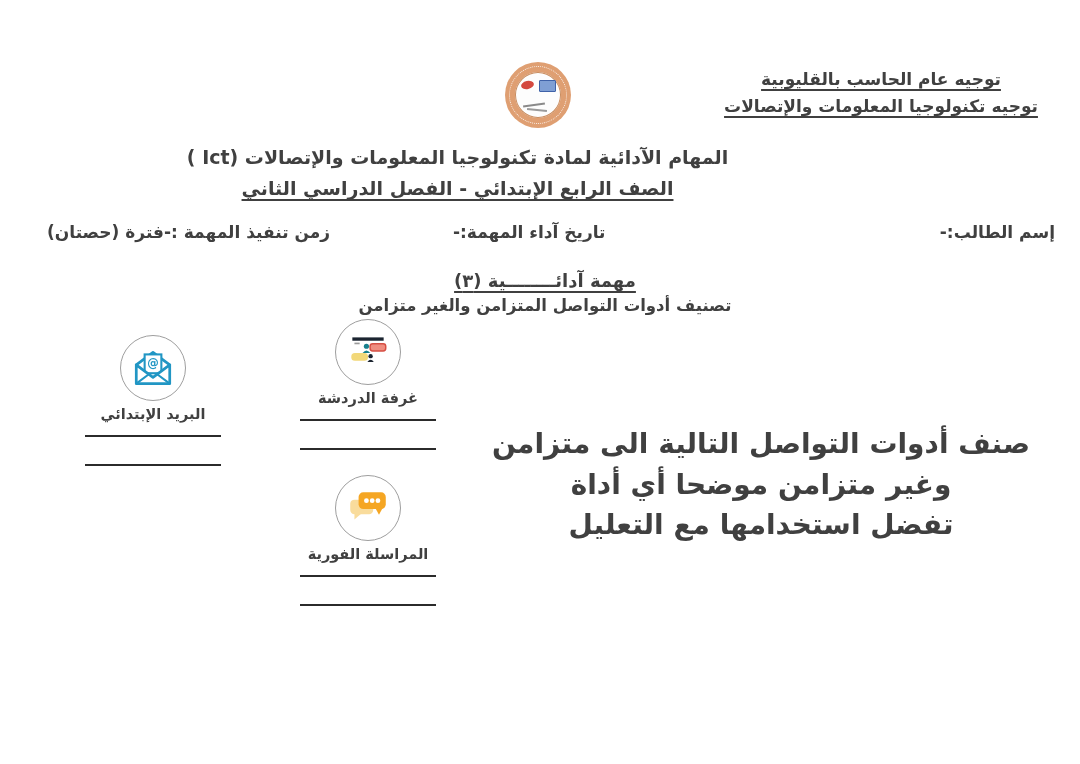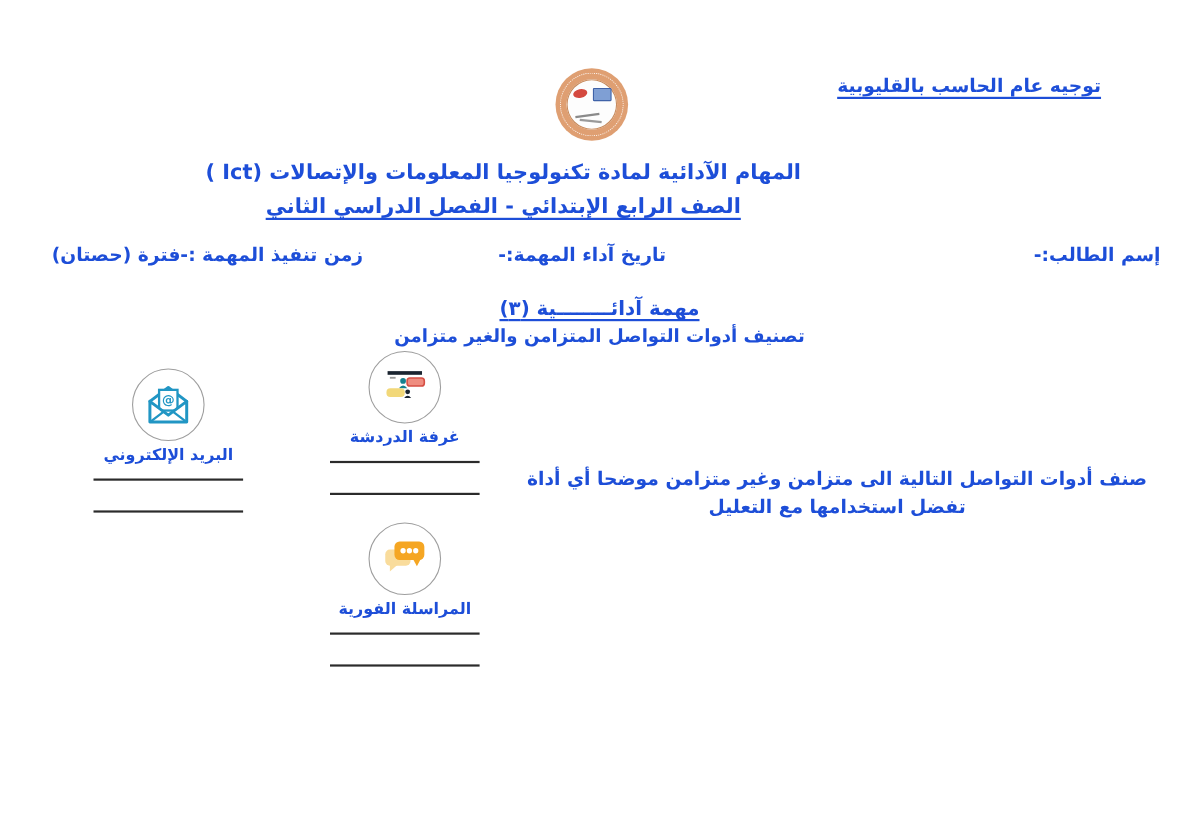--- a/index.html
+++ b/index.html
@@ -4,21 +4,21 @@
 <style>
   * { margin:0; padding:0; box-sizing:border-box; }
   html,body { background:#e9e9e9; }
   .page {
     position:relative;
     width:1080px; height:764px;
     margin:0 auto;
     background:#ffffff;
     font-family:"DejaVu Sans", sans-serif;
     direction:rtl;
-    color:#1d4ed8;
+    color:#404040;
     overflow:hidden;
   }
   .u { text-decoration:underline; text-underline-offset:4px; text-decoration-thickness:1.5px; }
 
   
   .header-right {
     position:absolute; top:66px; right:24px; width:350px;
     text-align:center; font-weight:bold; font-size:17px; line-height:1.6;
     white-space:nowrap;
   }
@@ -60,21 +60,21 @@
   
   .task-head {
     position:absolute; top:270px; left:0; width:1090px; text-align:center;
   }
   .task-head .heading { font-weight:bold; font-size:18px; }
   .task-head .subheading { font-weight:bold; font-size:16.5px; margin-top:5px; }
 
   
   .prompt {
     position:absolute; top:424px; right:28px; width:582px;
-    text-align:center; font-weight:bold; font-size:17px; line-height:1.45;
+    text-align:center; font-weight:bold; font-size:28px; line-height:1.45;
   }
 
   
   .tool-group { position:absolute; width:150px; text-align:center; }
   .tg-email { left:78px;  top:335px; }
   .tg-chat  { left:293px; top:319px; }
   .tg-video { left:78px;  top:476px; }
   .tg-im    { left:293px; top:475px; }
 
   .tool-circle {
@@ -87,20 +87,21 @@
   .answer-line.first  { margin-top:13px; }
   .answer-line.second { margin-top:27px; }
 </style>
 </head>
 <body>
 
 <div class="page">
 
   <div class="header-right">
     <div class="u">توجيه عام الحاسب بالقليوبية</div>
+    <div class="u">توجيه تكنولوجيا المعلومات والإتصالات</div>
   </div>
 
   <div class="logo">
     <div class="logo-inner">
       <div class="logo-red"></div>
       <div class="logo-screen"></div>
       <div class="logo-line1"></div>
       <div class="logo-line2"></div>
     </div>
   </div>
@@ -129,21 +130,21 @@
   <div class="tool-group tg-email">
     <div class="tool-circle">
       <svg width="46" height="46" viewBox="0 0 44 44">
         <polyline points="6,19 22,7 38,19" fill="none" style="stroke:var(--email_blue,#2196c4)" stroke-width="2.6" stroke-linejoin="round" stroke-linecap="round"></polyline>
         <rect x="14" y="9" width="16" height="18" fill="#ffffff" style="stroke:var(--email_blue,#2196c4)" stroke-width="2"></rect>
         <text x="22" y="21" text-anchor="middle" font-size="11" font-weight="bold" style="fill:var(--email_blue,#2196c4)">@</text>
         <polygon points="6,19 22,31 38,19 38,37 6,37" fill="#ffffff" style="stroke:var(--email_blue,#2196c4)" stroke-width="2.6" stroke-linejoin="round"></polygon>
         <path d="M6 37 L18 28 M38 37 L26 28" fill="none" style="stroke:var(--email_blue,#2196c4)" stroke-width="2"></path>
       </svg>
     </div>
-    <div class="tool-label">البريد الإلكتروني</div>
+    <div class="tool-label">البريد الإبتدائي</div>
     <div class="answer-line first"></div>
     <div class="answer-line second"></div>
   </div>
 
   <div class="tool-group tg-chat">
     <div class="tool-circle">
       <svg width="48" height="48" viewBox="0 0 46 46">
         <rect x="8" y="9" width="30" height="3.2" style="fill:var(--dark,#1b2430)"></rect>
         <rect x="10" y="14" width="5" height="1.6" fill="#9a9a9a"></rect>
         <rect x="25" y="15" width="15" height="7" rx="2.5" style="fill:var(--chat_red_fill,#ef8d80);stroke:var(--chat_red_stroke,#d64f44)" stroke-width="1.4"></rect>

